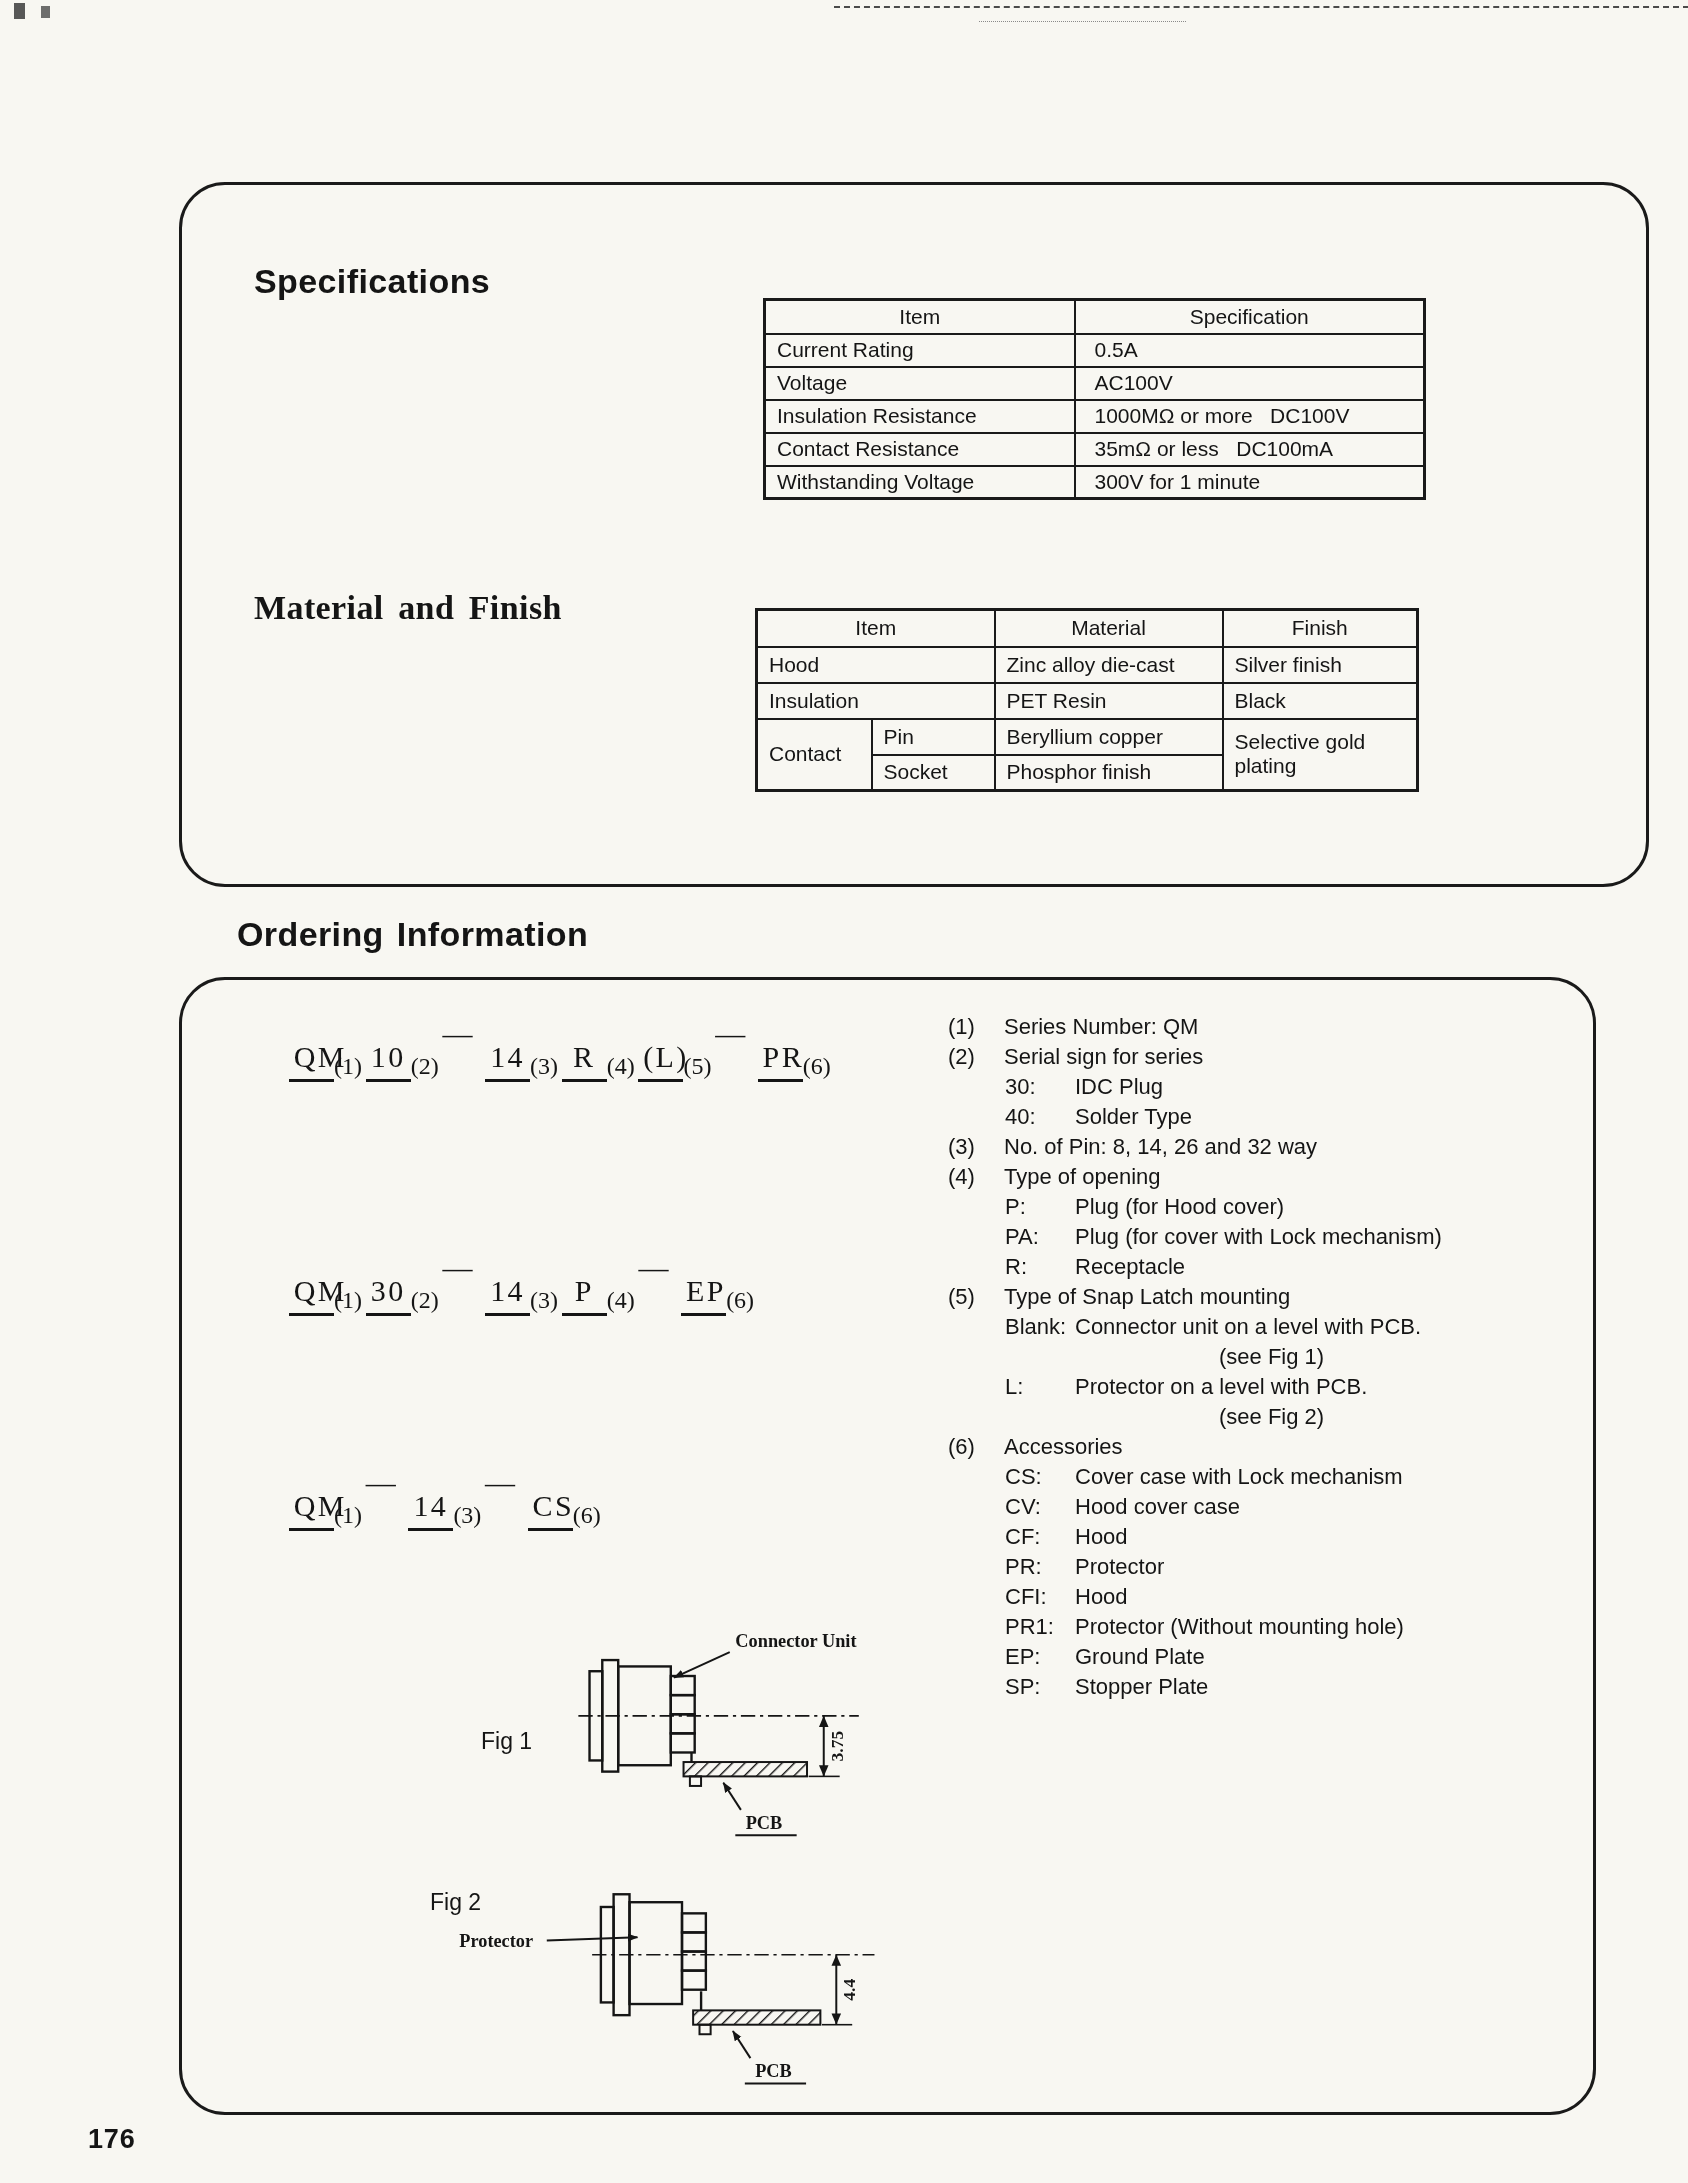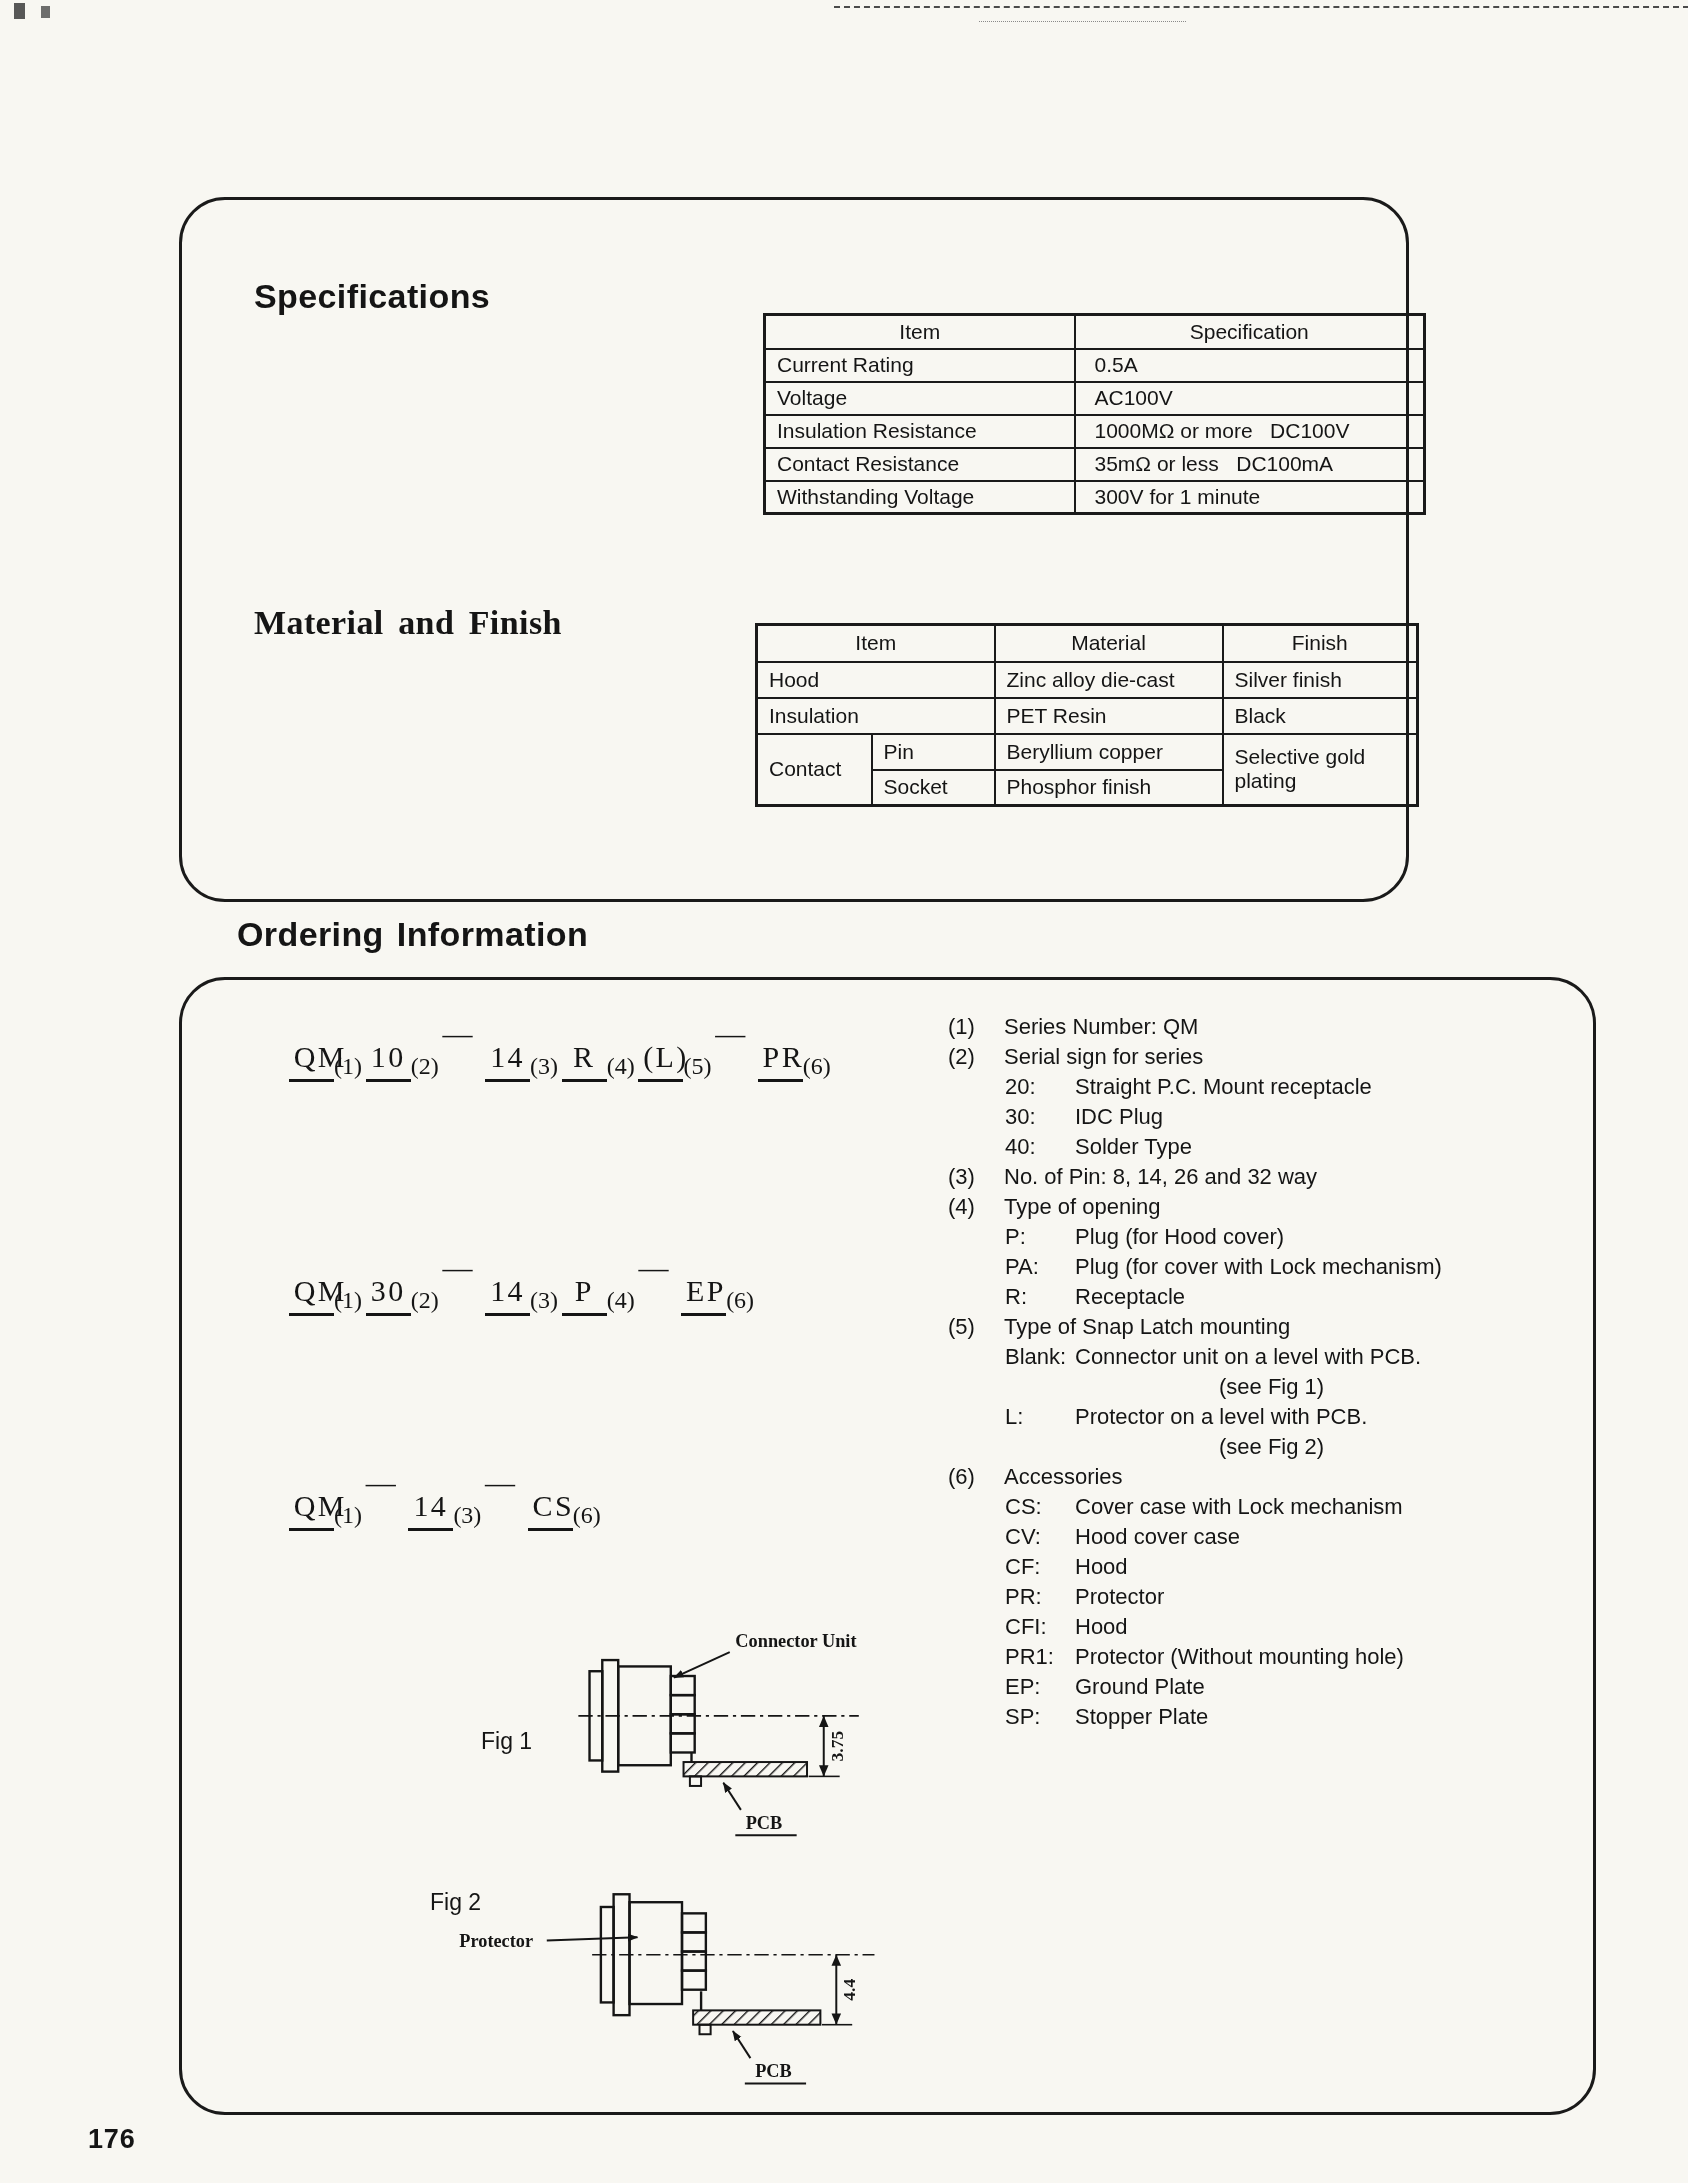--- a/index.html
+++ b/index.html
@@ -13,21 +13,21 @@
   }
 
   
   .artifact-dash-1 { position:absolute; left:834px; top:6.4px;  width:855px; border-top:2.4px dashed #4b4b4b; }
   .artifact-dash-2 { position:absolute; left:979px; top:21px; width:207px;  border-top:1.6px dotted #8a8a8a; }
   .artifact-mark-a { position:absolute; left:14.3px; top:3.2px;  width:11px; height:16px; background:#3c3c3c; opacity:.85; }
   .artifact-mark-b { position:absolute; left:41px; top:6.4px;  width:8.8px; height:12px; background:#4a4a4a; opacity:.8; }
 
   
   .rbox { position:absolute; border:3.2px solid #1a1a1a; border-radius:46px; }
-  #box-specs    { left:179px; top:197px;  width:1230px; height:705px;  }
+  #box-specs    { left:179px; top:182px;  width:1470px; height:705px;  }
   #box-ordering { left:179px; top:977px; width:1417px; height:1138px; }
 
   
   .h1 { position:absolute; font-size:34px; font-weight:bold; letter-spacing:0.4px; }
   #spec-title     { left:251px; top:275px; }
   #material-title { left:251px; top:602px; word-spacing:5.6px; }
   #ordering-title { left:237px; top:915px; word-spacing:3.2px; }
 
   
   table { border-collapse:collapse; position:absolute; table-layout:fixed; background:transparent;padding-left:25px; }
@@ -264,24 +264,20 @@
   <div id="notes">
     <div class="note-line lvl0">
         <span class="nlabel">(1)</span>
         <span class="ntext">Series Number: QM</span>
       </div>
     <div class="note-line lvl0">
         <span class="nlabel">(2)</span>
         <span class="ntext">Serial sign for series</span>
       </div>
     <div class="note-line lvl1">
-        <span class="nlabel">20:</span>
-        <span class="ntext">Straight P.C. Mount receptacle</span>
-      </div>
-    <div class="note-line lvl1">
         <span class="nlabel">30:</span>
         <span class="ntext">IDC Plug</span>
       </div>
     <div class="note-line lvl1">
         <span class="nlabel">40:</span>
         <span class="ntext">Solder Type</span>
       </div>
     <div class="note-line lvl0">
         <span class="nlabel">(3)</span>
         <span class="ntext">No. of Pin: 8, 14, 26 and 32 way</span>

